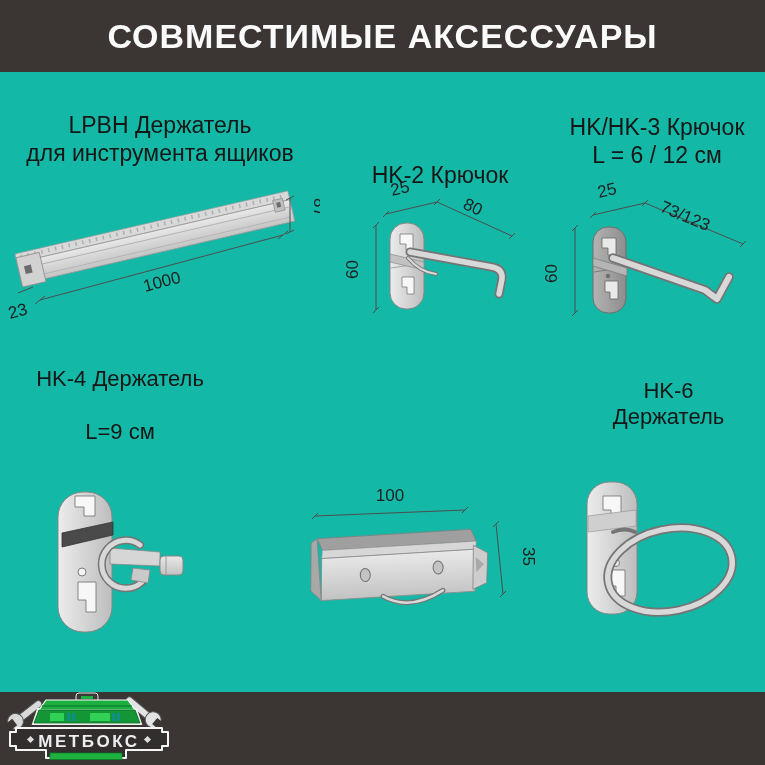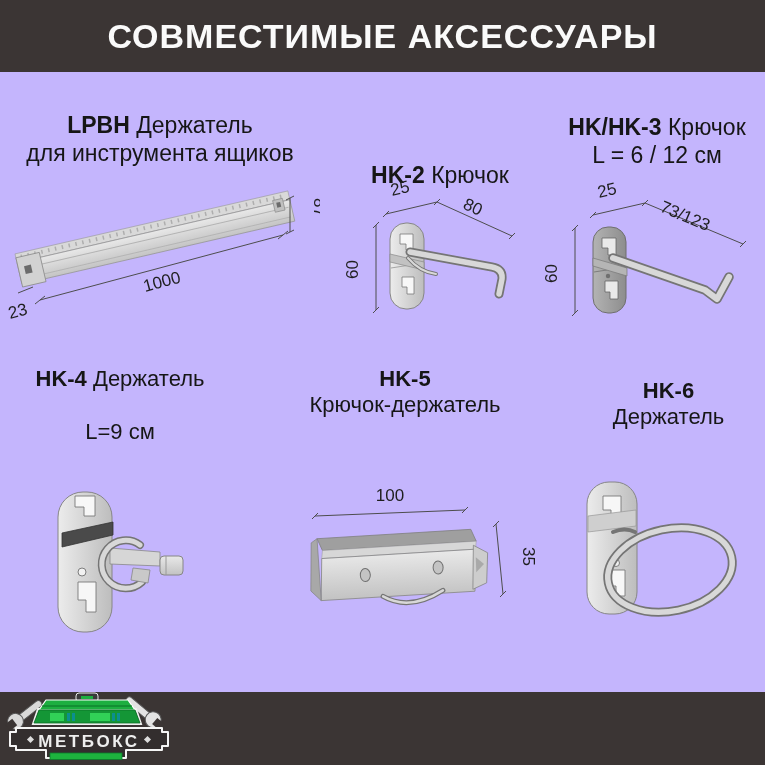--- a/index.html
+++ b/index.html
@@ -1,27 +1,27 @@
 <!DOCTYPE html>
 <html><head>
 <meta charset="utf-8">
 <style>
   html,body { margin:0; padding:0; background:#ffffff; }
   #page {
     position:relative; width:765px; height:765px; overflow:hidden;
-    background:#c4b5fd; font-family:"Liberation Sans", sans-serif;
+    background:#14b8a6; font-family:"Liberation Sans", sans-serif;
   }
   .bar { position:absolute; left:0; width:765px; background:#3b3534; }
   #topbar { top:0; height:72px; display:flex; align-items:center; justify-content:center; }
   #topbar h1 { margin:0; color:#fafafa; font-size:34px; font-weight:700; letter-spacing:1px; }
   #botbar { top:692px; height:73px; }
   .ptitle { position:absolute; text-align:center; color:#161616; line-height:1.2; }
   .fs1 { font-size:23px; }
   .fs2 { font-size:22px; }
-  .b { font-weight:700; }
+  .b { font-weight:400; }
   svg.illu { position:absolute; }
   .dimtxt { font-size:17px; fill:#1f1f1f; font-family:"Liberation Sans", sans-serif; }
   .dimline { stroke:#4d4d4d; stroke-width:1; fill:none; }
   .rodOut { stroke:#757575; fill:none; stroke-linecap:round; stroke-linejoin:round; }
   .rodIn  { stroke:#d8d8d8; fill:none; stroke-linecap:round; stroke-linejoin:round; }
   #logo { z-index:5; }
 </style>
 </head>
 <body>
 
@@ -172,24 +172,20 @@
       <polygon points="42,63 93,52 93,65 42,77" fill="#4a4a4a" stroke="#333" stroke-width="0.8"></polygon>
       <polygon points="90,78 140,82 140,96 90,94" fill="#d6d6d6" stroke="#888" stroke-width="0.8"></polygon>
       <path class="rodOut" stroke-width="8" d="M120,75 A24,24 0 1 0 122,112"></path>
       <path class="rodIn" stroke-width="5" d="M120,75 A24,24 0 1 0 122,112"></path>
       <path d="M113,98 L130,100 L128,113 L111,110 Z" fill="#c9c9c9" stroke="#888" stroke-width="0.8"></path>
       <rect x="140" y="86" width="23" height="19" rx="4" fill="url(#gradMetalV)" stroke="#868686"></rect>
       <line x1="146" y1="86" x2="146" y2="105" stroke="#9a9a9a"></line>
     </g>
   </svg>
 
-  <div class="ptitle fs2" style="left:278px; top:366px; width:254px;">
-    <span class="b">HK-5</span><br>
-    <span>Крючок-держатель</span>
-  </div>
   <svg class="illu" style="left:290px; top:470px;" width="250" height="170" viewBox="0 0 250 170">
     <g>
       <line class="dimline" x1="25" y1="46" x2="175" y2="40"></line>
       <line class="dimline" x1="22" y1="49" x2="28" y2="43"></line>
       <line class="dimline" x1="172" y1="43" x2="178" y2="37"></line>
       <text class="dimtxt" x="100" y="31" text-anchor="middle">100</text>
     </g>
     <g>
       <line class="dimline" x1="206" y1="54" x2="213" y2="124"></line>
       <line class="dimline" x1="203" y1="57" x2="209" y2="51"></line>

